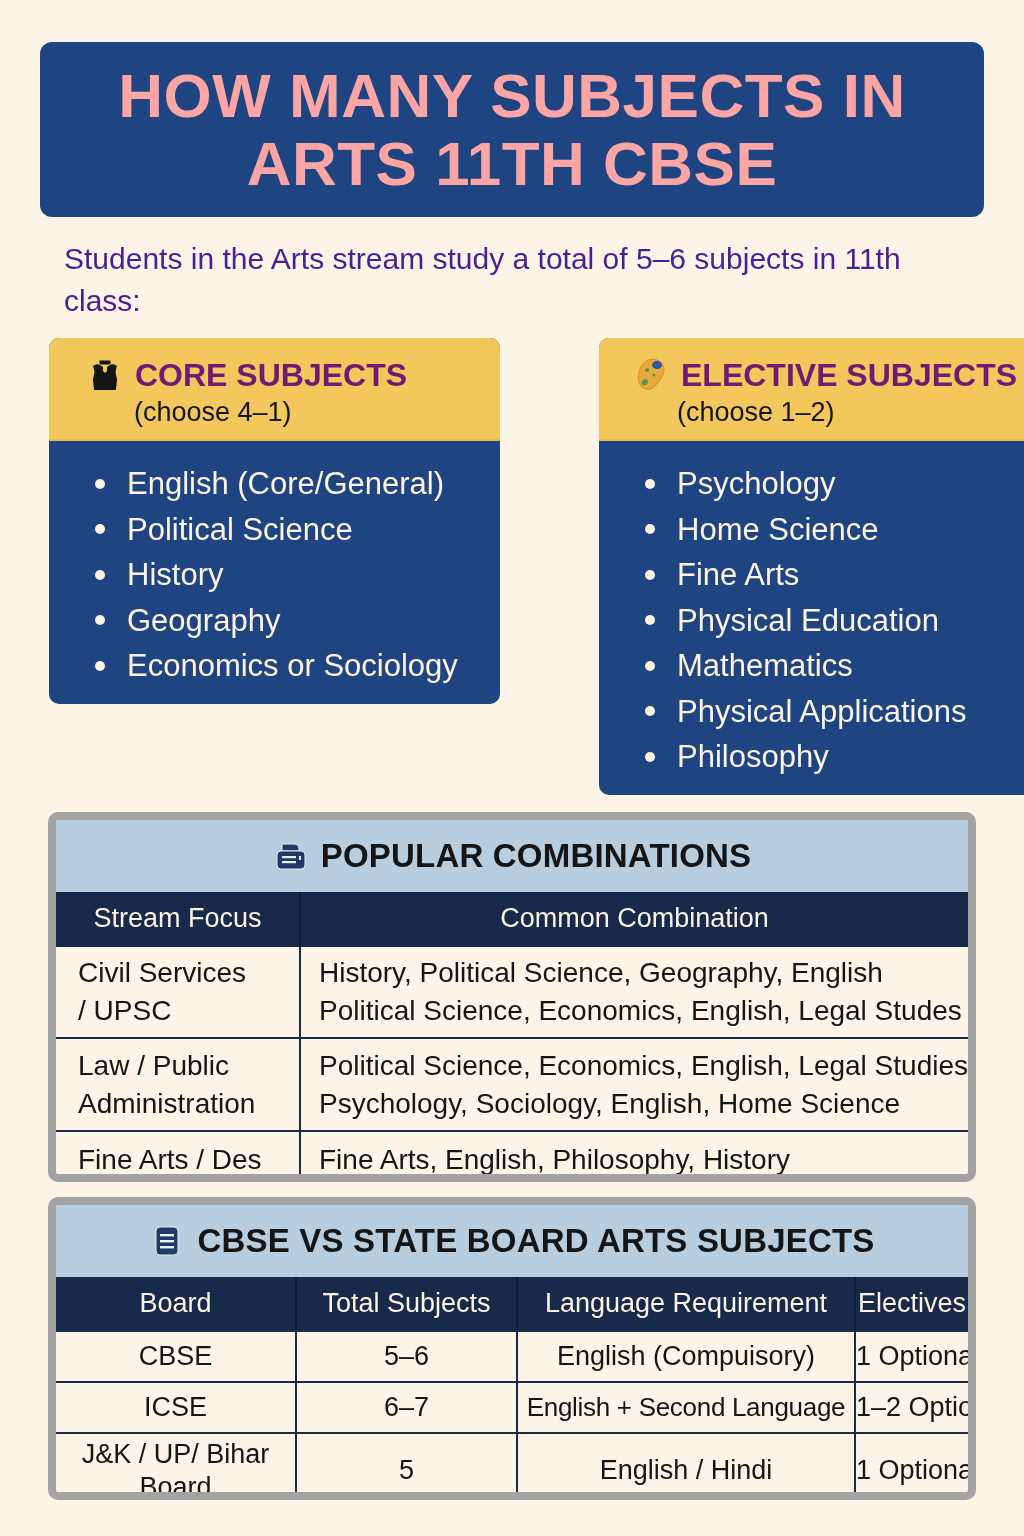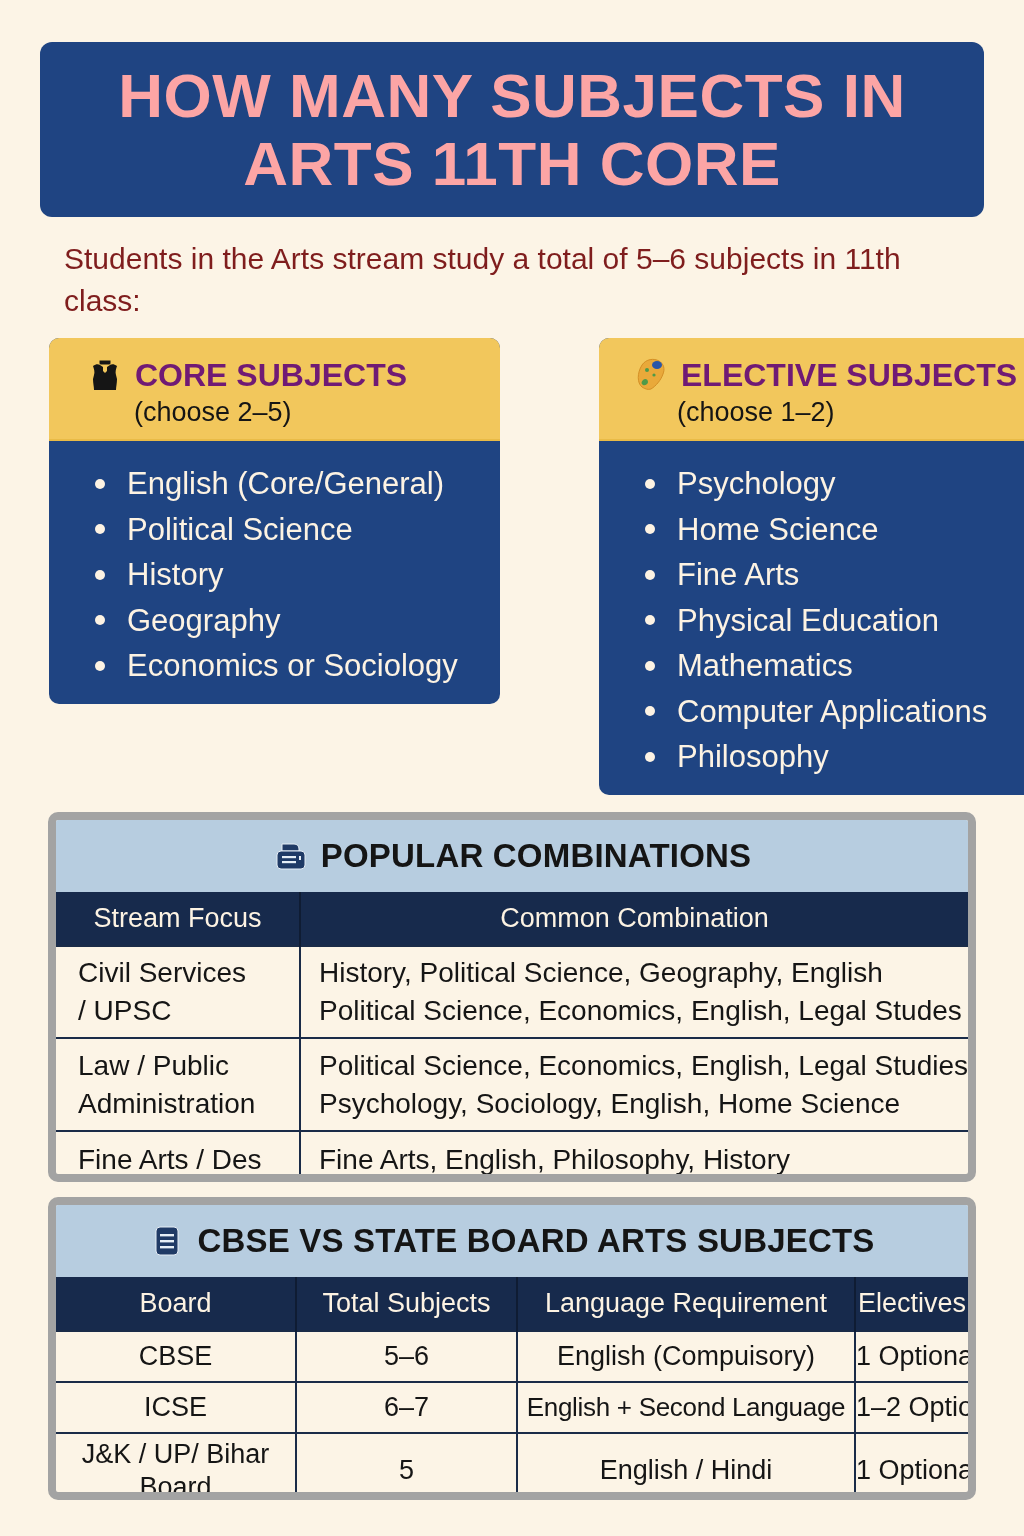--- a/index.html
+++ b/index.html
@@ -17,21 +17,21 @@
       background: #1f4482; border-radius: 12px;
       display: flex; flex-direction: column; align-items: center; justify-content: center;
     }
     .title-line {
       color: #fca5a5; font-weight: 700; font-size: 62px; line-height: 68px;
       letter-spacing: 0.5px; text-align: center;
     }
 
     .intro {
       position: absolute; left: 64px; top: 238px; width: 900px;
-      font-size: 30px; line-height: 42px; color: #7f1d1d;
+      font-size: 30px; line-height: 42px; color: #4c1d95;
     }
 
     .card {
       position: absolute; border-radius: 10px; overflow: hidden;
       background: #1f4482;
     }
     .card-core { left: 49px; top: 338px; width: 451px; height: 366px; }
     .card-elective { left: 555px; top: 338px; width: 451px; height: 457px; margin-left: 44px; }
     .card-head {
       background: #f2c75c; height: 103px; padding: 18px 0 0 38px;
@@ -94,38 +94,38 @@
     .board-table tr.b3 td { height: 74px; }
     .board-table td.lang-tight { font-size: 26px; letter-spacing: -0.3px; }
   </style>
 </head>
 <body>
 
 <div class="page">
 
   <div class="title-banner">
     <div class="title-line">HOW MANY SUBJECTS IN</div>
-    <div class="title-line">ARTS 11TH CORE</div>
+    <div class="title-line">ARTS 11TH CBSE</div>
   </div>
 
   <p class="intro">Students in the Arts stream study a total of 5–6 subjects in 11th class:</p>
 
   <div class="card card-core">
     <div class="card-head">
       <div class="card-title-row">
         <span class="icon-box">
           <svg width="32" height="34" viewBox="0 0 32 34">
             <path d="M10 2 h12 v3 c0 1 -1 2 -2 2 h-8 c-1 0 -2 -1 -2 -2 z" fill="#151515" stroke="#f2c75c" stroke-width="1"></path>
             <path d="M4 8 c3 -2 5 -2 7 -1 l3 2 v4 l2 2 l2 -2 v-4 l3 -2 c2 -1 4 -1 7 1 c-1 3 -2 6 -1 9 l1 4 c0 4 -1 8 -1 11 h-22 c0 -3 -1 -7 -1 -11 l1 -4 c1 -3 0 -6 -1 -9 z" fill="#151515"></path>
             <circle cx="16" cy="12" r="1.4" fill="#f2c75c"></circle>
           </svg>
         </span>
         <span class="card-title">CORE SUBJECTS</span>
       </div>
-      <div class="card-sub">(choose 2–5)</div>
+      <div class="card-sub">(choose 4–1)</div>
     </div>
     <ul class="subject-list">
       <li>
           <span class="bullet"></span>
           <span>English (Core/General)</span>
         </li>
       <li>
           <span class="bullet"></span>
           <span>Political Science</span>
         </li>
@@ -176,21 +176,21 @@
       <li>
           <span class="bullet"></span>
           <span>Physical Education</span>
         </li>
       <li>
           <span class="bullet"></span>
           <span>Mathematics</span>
         </li>
       <li>
           <span class="bullet"></span>
-          <span>Computer Applications</span>
+          <span>Physical Applications</span>
         </li>
       <li>
           <span class="bullet"></span>
           <span>Philosophy</span>
         </li>
     </ul>
   </div>
 
   <div class="section section-combos">
     <div class="section-head">

